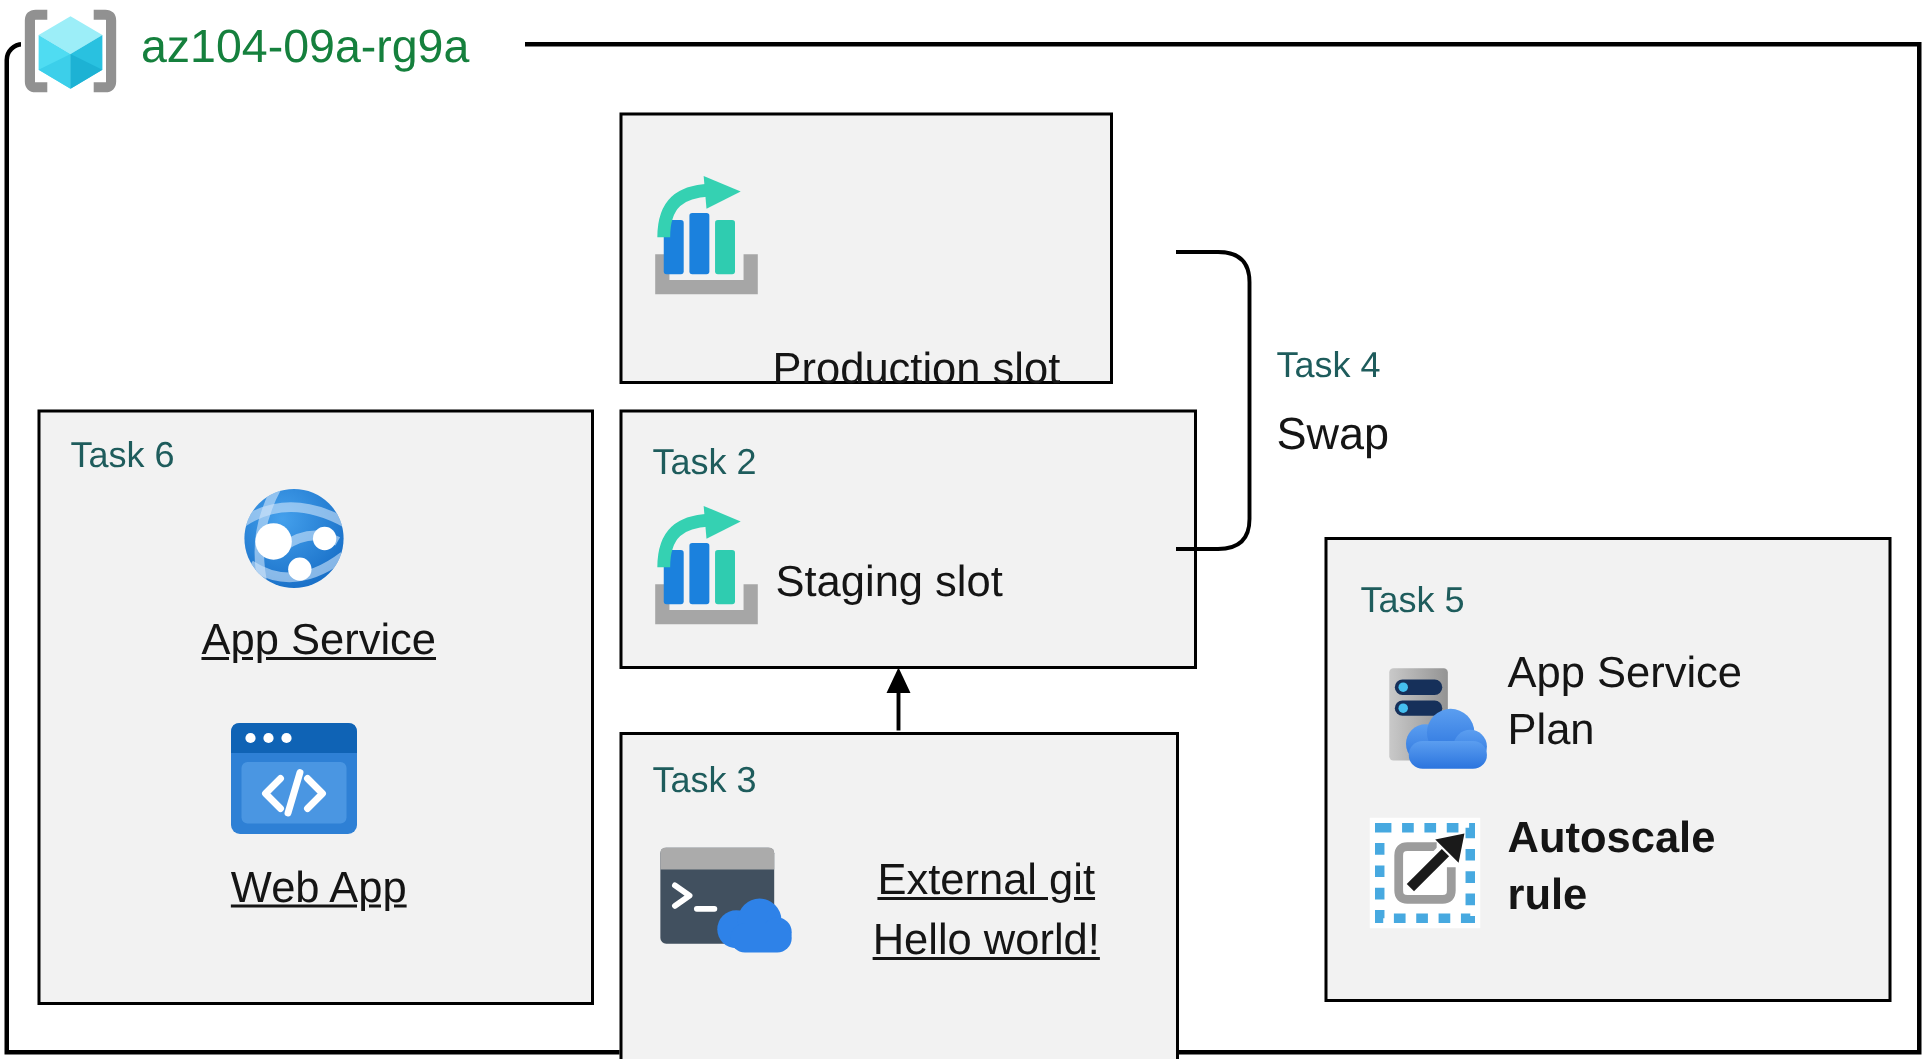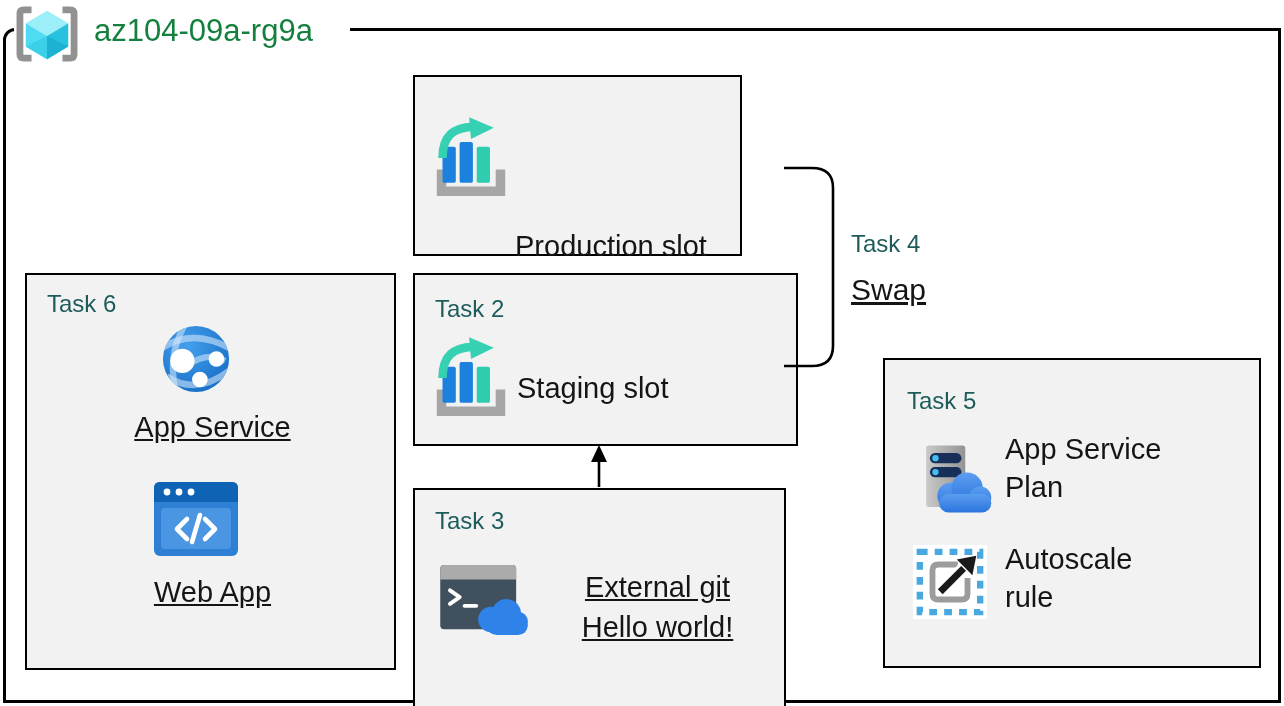--- a/index.html
+++ b/index.html
@@ -27,21 +27,21 @@
   .task-title{
     position:absolute;font-size:24px;font-weight:normal;line-height:32px;
     color:var(--heading,#1e5c5c);
   }
   .body-text{font-size:29px;line-height:38px;color:#151515;}
   .abs{position:absolute;}
   .centered{text-align:center;text-decoration:underline;}
   .connector-layer{position:absolute;left:0;top:0;width:1284px;height:706px;pointer-events:none;z-index:6;}
   .task4-block{position:absolute;left:851px;top:228px;z-index:7;}
   .task4-block .task-title{position:static;display:block;}
-  .task4-swap{display:block;margin-top:13px;font-size:30px;line-height:34px;color:#151515;text-decoration:underline;}
+  .task4-swap{display:block;margin-top:13px;font-size:30px;line-height:34px;color:#151515;}
 </style>
 </head>
 <body>
 
 <div class="canvas">
 
   <div class="rg-frame"></div>
   <div class="rg-label-patch"></div>
 
   <span class="rg-icon">
@@ -188,21 +188,21 @@
     <span class="abs" style="left:28px;top:185px;">
       <svg width="74" height="74" viewBox="0 0 76 76" aria-hidden="true">
         <rect x="0" y="0" width="76" height="76" fill="#ffffff"></rect>
         <rect x="7" y="7" width="62" height="62" fill="none" stroke="#47a9e0" stroke-width="6.5" stroke-dasharray="8 7.3"></rect>
         <path d="M46 20 H26 Q20 20 20 26 V50 Q20 56 26 56 H50 Q56 56 56 50 V34" fill="none" stroke="#9c9c9c" stroke-width="6"></path>
         <line x1="28" y1="48" x2="58" y2="18" stroke="#ffffff" stroke-width="13"></line>
         <line x1="28" y1="48" x2="52" y2="24" stroke="#1a1a1a" stroke-width="7"></line>
         <polygon points="45,15 65,11 61,31" fill="#1a1a1a"></polygon>
       </svg>
     </span>
-    <span class="abs body-text" style="left:120px;top:180px;width:175px;">Autoscale rule</span>
+    <span class="abs body-text" style="left:120px;top:180px;width:175px;font-weight:bold;">Autoscale rule</span>
   </div>
 
   <svg class="connector-layer" viewBox="0 0 1284 706" aria-hidden="true">
     <path d="M784 168 H812 Q833 168 833 188 V346 Q833 366 812 366 H784" fill="none" stroke="#000" stroke-width="2.6"></path>
     <line x1="599" y1="487" x2="599" y2="459" stroke="#000" stroke-width="2.6"></line>
     <polygon points="599,445 591,462 607,462" fill="#000"></polygon>
   </svg>
 
 </div>
 

